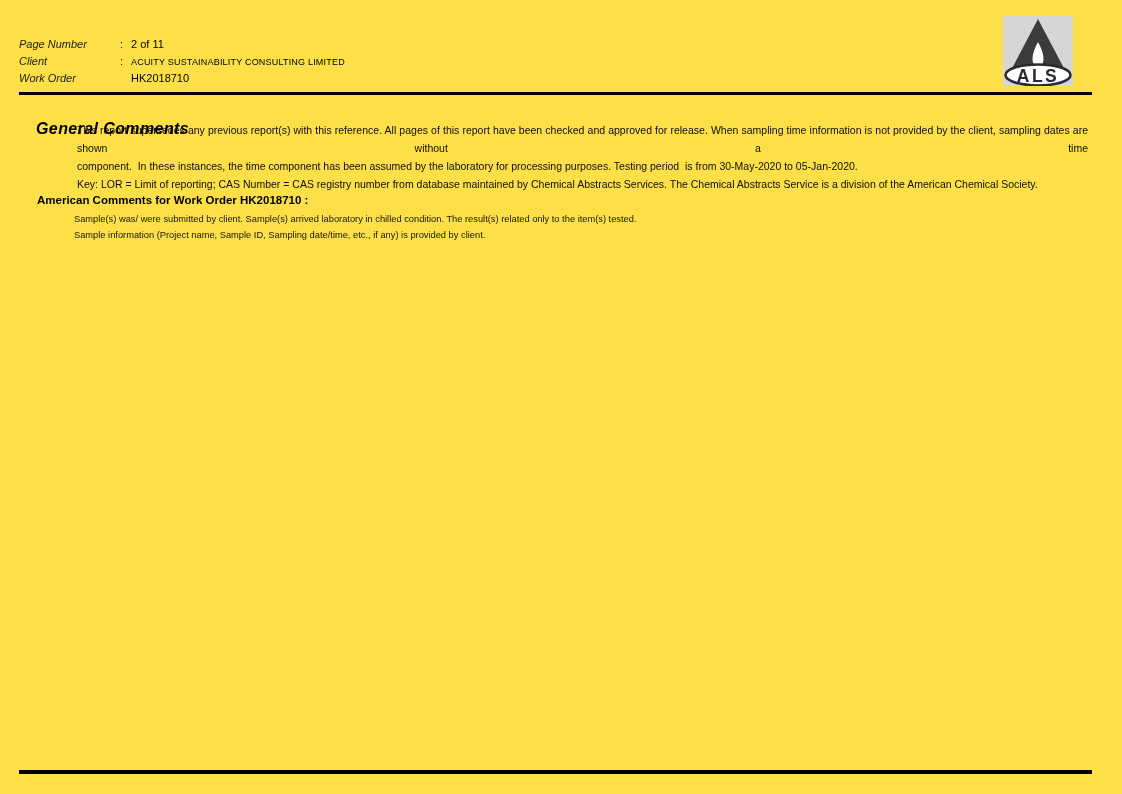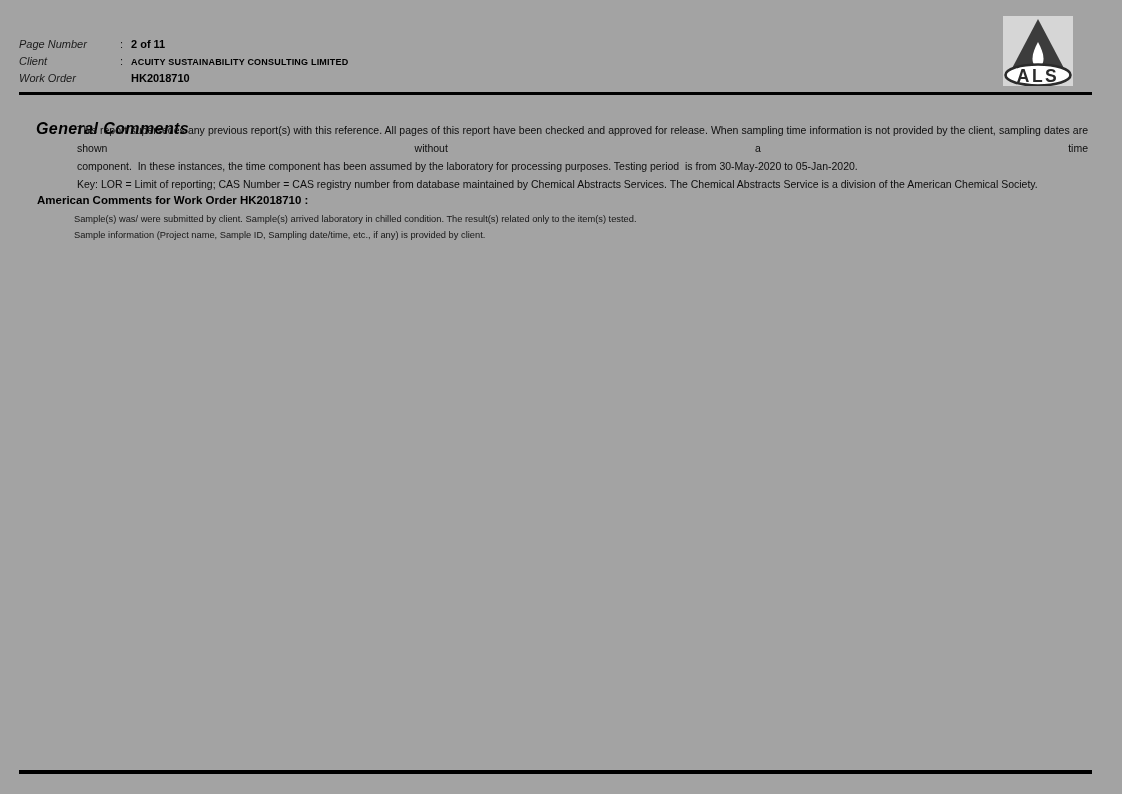--- a/index.html
+++ b/index.html
@@ -5,21 +5,21 @@
   * { margin: 0; padding: 0; box-sizing: border-box; }
   html, body { background: #ffffff; }
   body {
     font-family: "Liberation Sans", "DejaVu Sans", sans-serif;
     color: #111111;
   }
   .page {
     position: relative;
     width: 1122px;
     height: 794px;
-    background: #a3a3a3;
+    background: #fde047;
     overflow: hidden;
   }
 
   
   .header {
     position: absolute;
     left: 19px;
     top: 36px;
   }
   .hrow {
@@ -31,21 +31,21 @@
   .hlabel {
     width: 101px;
     font-style: italic;
     color: #1a1a1a;
   }
   .hsep {
     width: 11px;
     color: #1a1a1a;
   }
   .hvalue {
-    font-weight: bold;
+    font-weight: normal;
     color: #000000;
     white-space: pre;
   }
   .hrow.row-1 .hvalue { font-size: 9px; letter-spacing: 0.2px; text-align: center; }
 
   
   .logo {
     position: absolute;
     left: 1003px;
     top: 16px;

